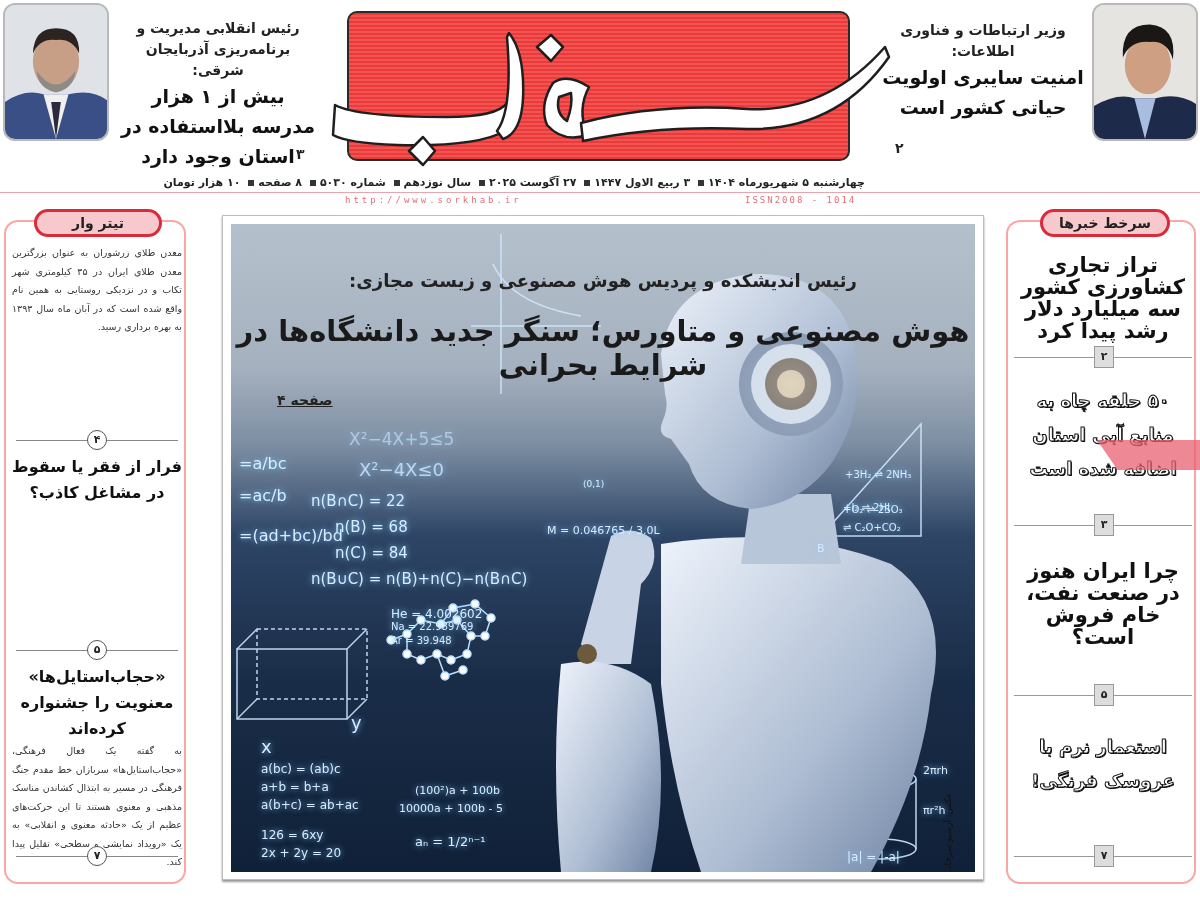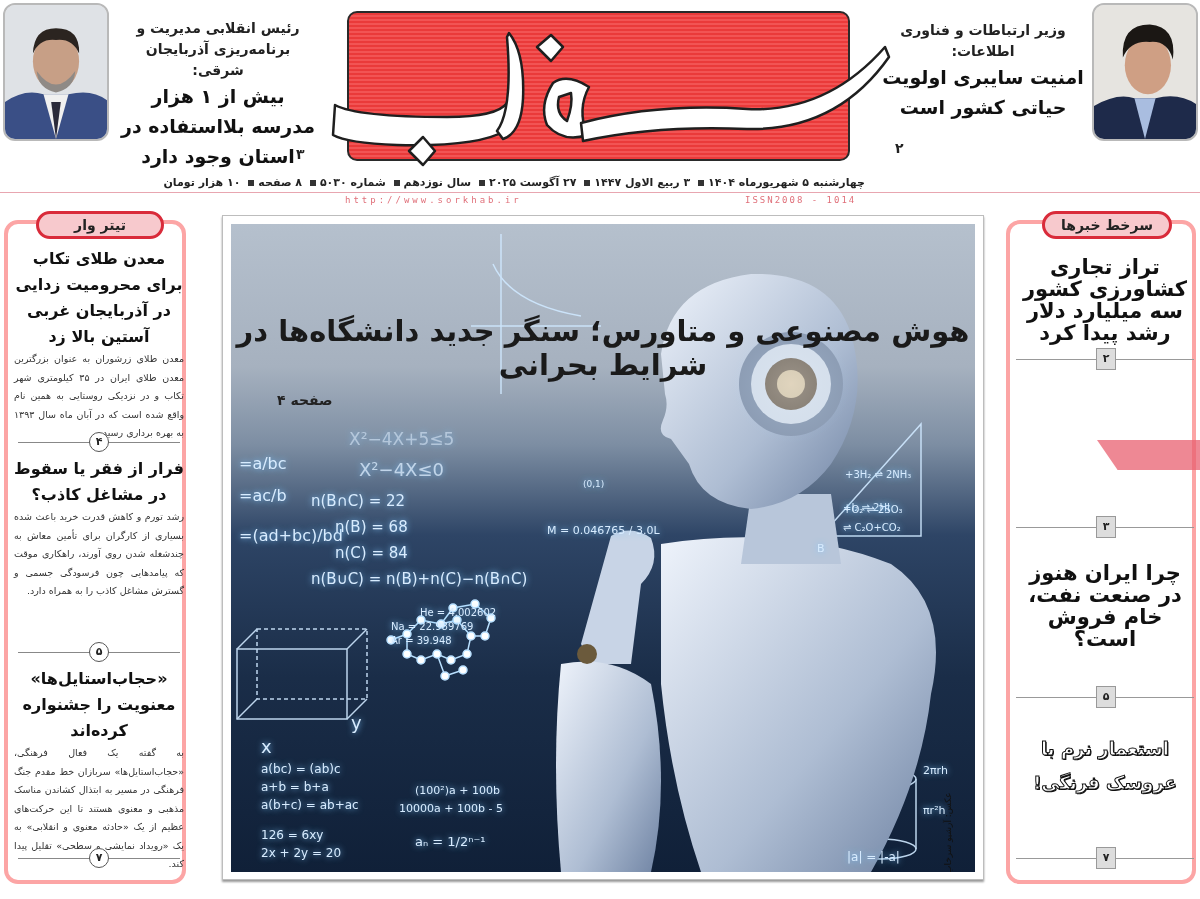--- a/index.html
+++ b/index.html
@@ -43,21 +43,21 @@
     position: absolute; left: 345px; top: 195px; font-family: "DejaVu Sans Mono", monospace;
     font-size: 9px; letter-spacing: 3px; color: #e0707a;
   }
   .issn-line {
     position: absolute; left: 745px; top: 195px; font-family: "DejaVu Sans Mono", monospace;
     font-size: 9px; letter-spacing: 2px; color: #e0707a;
   }
 
   
   .side-col {
-    position: absolute; top: 220px; border: 4px solid #fca5a5; border-radius: 14px; background: #fff; padding-left: 32px;
+    position: absolute; top: 220px; border: 2px solid #fca5a5; border-radius: 14px; background: #fff; padding-left: 32px;
   }
   .left-col { left: 4px; width: 182px; height: 664px; }
   .right-col { left: 1006px; width: 190px; height: 664px; }
 
   .pill {
     position: absolute; top: -13px; height: 28px; border: 3px solid #d92b3a; border-radius: 14px;
     background: #f7c9cd; direction: rtl; text-align: center; font-size: 14px; font-weight: bold; color: #222;
     line-height: 22px;
   }
   .left-col .pill { left: 28px; width: 128px; }
@@ -119,21 +119,21 @@
   .feature-img svg.scene { position: absolute; left: 0; top: 0; width: 744px; height: 648px; }
   .f-kicker {
     position: absolute; left: 0; width: 744px; top: 46px; direction: rtl; text-align: center;
     font-size: 18px; font-weight: bold; color: #222;
   }
   .f-headline {
     position: absolute; left: 0; width: 744px; top: 90px; direction: rtl; text-align: center;
     font-size: 29px; font-weight: bold; color: #1a1a1a; letter-spacing: -0.5px;
   }
   .f-page {
-    position: absolute; left: 46px; top: 168px; direction: rtl; font-size: 14px; font-weight: bold; color: #222;
+    position: absolute; left: 46px; top: 168px; direction: rtl; font-size: 14px; font-weight: bold; color: #222; text-decoration: underline;
   }
   .f-credit {
     position: absolute; left: 712px; top: 540px; width: 16px; height: 110px;
     writing-mode: vertical-rl; transform: rotate(180deg); font-size: 9px; color: #111; white-space: nowrap;
   }
   .eq { position: absolute; font-family: "DejaVu Sans", sans-serif; color: #d8ecff; text-shadow: 0 0 6px #7fc6ff; white-space: nowrap; }
 </style>
 </head>
 <body>
 
@@ -199,31 +199,29 @@
   <span>۱۰ هزار تومان</span>
 </div>
 <div class="rule-pink"></div>
 <div class="url-line">http://www.sorkhab.ir</div>
 <div class="issn-line">ISSN2008 - 1014</div>
 
 <div class="side-col left-col">
   <div class="pill">تیتر وار</div>
 
   <div class="left-item item-1">
-    <div class="lh">معدن طلای تکاب برای محرومیت زدایی در آذربایجان غربی آستین بالا زد</div>
     <div class="lb">معدن طلای زرشوران به عنوان بزرگترین معدن طلای ایران در ۳۵ کیلومتری شهر تکاب و در نزدیکی روستایی به همین نام واقع شده است که در آبان ماه سال ۱۳۹۳ به بهره برداری رسید.</div>
   </div>
   <div class="num-divider nd-1">
     <div class="line"></div>
     <div class="num-circle">۴</div>
   </div>
 
   <div class="left-item item-2">
     <div class="lh">فرار از فقر یا سقوط در مشاغل کاذب؟</div>
-    <div class="lb">رشد تورم و کاهش قدرت خرید باعث شده بسیاری از کارگران برای تأمین معاش به چندشغله شدن روی آورند، راهکاری موقت که پیامدهایی چون فرسودگی جسمی و گسترش مشاغل کاذب را به همراه دارد.</div>
   </div>
   <div class="num-divider nd-2">
     <div class="line"></div>
     <div class="num-circle">۵</div>
   </div>
 
   <div class="left-item item-3">
     <div class="lh">«حجاب‌استایل‌ها» معنویت را جشنواره کرده‌اند</div>
     <div class="lb">به گفته یک فعال فرهنگی، «حجاب‌استایل‌ها» سربازان خط مقدم جنگ فرهنگی در مسیر به ابتذال کشاندن مناسک مذهبی و معنوی هستند تا این حرکت‌های عظیم از یک «حادثه معنوی و انقلابی» به یک «رویداد نمایشی و سطحی» تقلیل پیدا کند.</div>
   </div>
@@ -314,21 +312,21 @@
 
     <div class="eq" style="left:118px;top:205px;font-size:17px;opacity:.6;">X²−4X+5≤5</div>
     <div class="eq" style="left:128px;top:235px;font-size:18px;opacity:.8;">X²−4X≤0</div>
     <div class="eq" style="left:8px;top:230px;font-size:16px;">=a/bc</div>
     <div class="eq" style="left:8px;top:262px;font-size:16px;">=ac/b</div>
     <div class="eq" style="left:8px;top:302px;font-size:16px;">=(ad+bc)/bd</div>
     <div class="eq" style="left:80px;top:268px;font-size:15px;">n(B∩C) = 22</div>
     <div class="eq" style="left:104px;top:294px;font-size:15px;">n(B) = 68</div>
     <div class="eq" style="left:104px;top:320px;font-size:15px;">n(C) = 84</div>
     <div class="eq" style="left:80px;top:346px;font-size:15px;">n(B∪C) = n(B)+n(C)−n(B∩C)</div>
-    <div class="eq" style="left:160px;top:383px;font-size:10px;margin-left:29px;">He = 4.002602</div>
+    <div class="eq" style="left:160px;top:383px;font-size:12px;">He = 4.002602</div>
     <div class="eq" style="left:160px;top:397px;font-size:10px;">Na = 22.989769</div>
     <div class="eq" style="left:160px;top:411px;font-size:10px;">Ar = 39.948</div>
     <div class="eq" style="left:316px;top:300px;font-size:11px;">M = 0.046765 / 3.0L</div>
     <div class="eq" style="left:352px;top:255px;font-size:9px;">(0,1)</div>
     <div class="eq" style="left:30px;top:512px;font-size:18px;">x</div>
     <div class="eq" style="left:120px;top:488px;font-size:18px;">y</div>
     <div class="eq" style="left:30px;top:538px;font-size:12px;">a(bc) = (ab)c</div>
     <div class="eq" style="left:30px;top:556px;font-size:12px;">a+b = b+a</div>
     <div class="eq" style="left:30px;top:574px;font-size:12px;">a(b+c) = ab+ac</div>
     <div class="eq" style="left:30px;top:604px;font-size:12px;">126 = 6xy</div>
@@ -338,37 +336,41 @@
     <div class="eq" style="left:184px;top:610px;font-size:13px;">aₙ = 1/2ⁿ⁻¹</div>
     <div class="eq" style="left:608px;top:245px;font-size:10px;margin-left:6px;">+3H₂ ⇌ 2NH₃</div>
     <div class="eq" style="left:612px;top:278px;font-size:10px;">+I₂ ⇌ 2HI</div>
     <div class="eq" style="left:612px;top:280px;font-size:10px;">+O₂ ⇌ 2SO₃</div>
     <div class="eq" style="left:612px;top:298px;font-size:10px;">⇌ C₂O+CO₂</div>
     <div class="eq" style="left:692px;top:540px;font-size:11px;">2πrh</div>
     <div class="eq" style="left:692px;top:580px;font-size:11px;">πr²h</div>
     <div class="eq" style="left:616px;top:626px;font-size:12px;">|a| = |-a|</div>
     <div class="eq" style="left:586px;top:318px;font-size:11px;">B</div>
 
+    <div class="f-kicker">رئیس اندیشکده و پردیس هوش مصنوعی و زیست مجازی:</div>
     <div class="f-headline">هوش مصنوعی و متاورس؛ سنگر جدید دانشگاه‌ها در شرایط بحرانی</div>
     <div class="f-page">صفحه ۴</div>
     <div class="f-credit">عکس: آرشیو سرخاب</div>
   </div>
 </div>
 
 <div class="side-col right-col">
   <div class="pill">سرخط خبرها</div>
 
   <div class="right-item r-1">
     <div class="rh">تراز تجاری کشاورزی کشور سه میلیارد دلار رشد پیدا کرد</div>
   </div>
   <div class="num-square-divider sd-1">
     <div class="line"></div>
     <div class="num-square">۲</div>
   </div>
 
+  <div class="right-item r-2">
+    <div class="rh outline">۵۰ حلقه چاه به منابع آبی استان اضافه شده است</div>
+  </div>
   <div class="num-square-divider sd-2">
     <div class="line"></div>
     <div class="num-square">۳</div>
   </div>
 
   <div class="right-item r-3">
     <div class="rh">چرا ایران هنوز در صنعت نفت، خام فروش است؟</div>
   </div>
   <div class="num-square-divider sd-3">
     <div class="line"></div>

